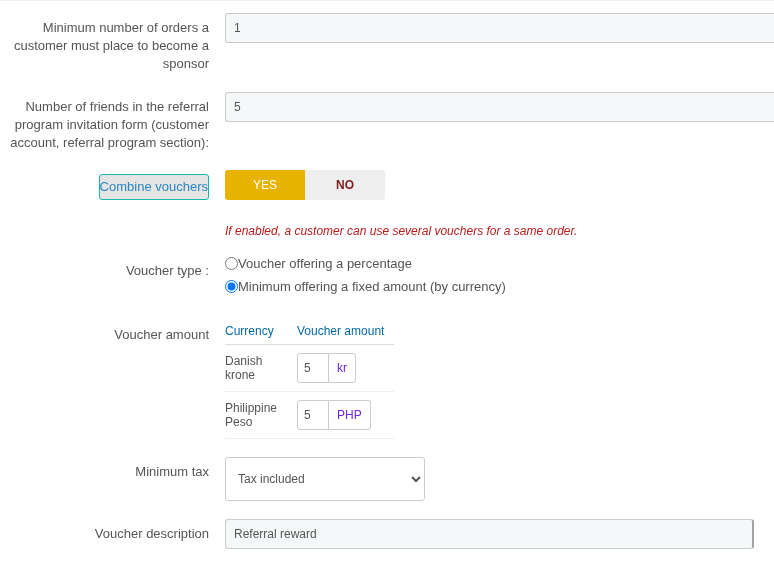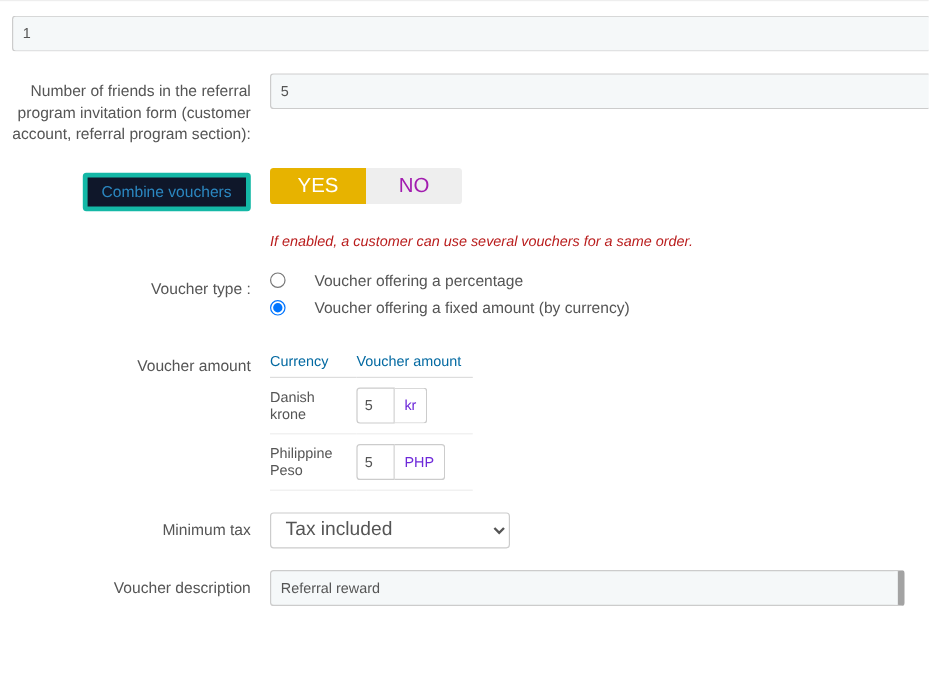--- a/index.html
+++ b/index.html
@@ -29,75 +29,76 @@
     color: #555;
     line-height: 1.4;
     padding-top: 6px;
   }
   .input-col {
     flex: 1;
     padding-left: 10px;
     min-width: 0;
   }
   .label-highlight {
-    border: 4px solid #14b8a6;
-    padding: 3px 12px;
+    border: 1px solid #14b8a6;
+    padding: 3px 0;
     border-radius: 3px;
     color: #2b87c0;
     display: inline-block;
-    background:#0f172a;
+    background:#e5e5e5;
   }
   input.text-field {
     width: 100%;
     height: 30px;
     border: 1px solid #ccc;
     border-right: none;
     border-radius: 3px 0 0 3px;
     padding: 4px 8px;
     font-size: 12px;
     color: #555;
     background: #f5f8f9;
   }
   input.text-field.full {
-    border-right: 6px solid #a3a3a3;
+    border-right: 2px solid #a3a3a3;
     border-radius: 3px;
   }
   .toggle-group {
     display: inline-flex;
     height: 30px;
     border-radius: 3px;
     overflow: hidden;
   }
   .toggle-btn {
     width: 80px;
     display: flex;
     align-items: center;
     justify-content: center;
-    font-size: 17px;
+    font-size: 12px;
     cursor: pointer;
   }
   .toggle-yes {
     background: #e7b300;
     color: #fff;
   }
   .toggle-no {
     background: #eee;
-    color: #a21caf;
+    color: #7f1d1d;
+    font-weight: bold;
   }
   .help-text {
     color: #b91c1c;
     font-style: italic;
     font-size: 12px;
     margin-top: 24px;
   }
   .radio-line {
     display: flex;
     align-items: center;
     margin-bottom: 8px;
-    gap: 24px;
+    gap: 0;
     color: #555;
   }
   .radio-line input[type=radio] { margin: 0; }
   .amount-table {
     border-collapse: collapse;
   }
   .amount-table th {
     text-align: left;
     font-weight: normal;
     color: #0369a1;
@@ -133,35 +134,36 @@
     border-radius: 0 3px 3px 0;
     padding: 0 8px;
     display: flex;
     align-items: center;
     font-size: 12px;
     color: #6d28d9;
     background: #fff;
   }
   select.tax-select {
     width: 200px;
-    height: 30px;
+    height: 44px;
     border: 1px solid #ccc;
     border-radius: 3px;
     padding: 0 8px;
-    font-size: 16px;
+    font-size: 12px;
     color: #555;
     background: #fff;
   }
 </style>
 </head>
 <body>
 
 <div class="form-wrapper">
 
   <div class="row">
+    <div class="label-col">Minimum number of orders a customer must place to become a sponsor</div>
     <div class="input-col">
       <input type="text" class="text-field" value="1" style="">
     </div>
   </div>
 
   <div class="row">
     <div class="label-col">Number of friends in the referral program invitation form (customer account, referral program section):</div>
     <div class="input-col">
       <input type="text" class="text-field" value="5" style="">
     </div>
@@ -182,21 +184,21 @@
 
   <div class="row">
     <div class="label-col">Voucher type :</div>
     <div class="input-col">
       <div class="radio-line">
         <input type="radio" name="vtype" style="">
         <span>Voucher offering a percentage</span>
       </div>
       <div class="radio-line">
         <input type="radio" name="vtype" checked="" style="">
-        <span>Voucher offering a fixed amount (by currency)</span>
+        <span>Minimum offering a fixed amount (by currency)</span>
       </div>
     </div>
   </div>
 
   <div class="row">
     <div class="label-col">Voucher amount</div>
     <div class="input-col">
       <table class="amount-table">
         <thead>
           <tr>

